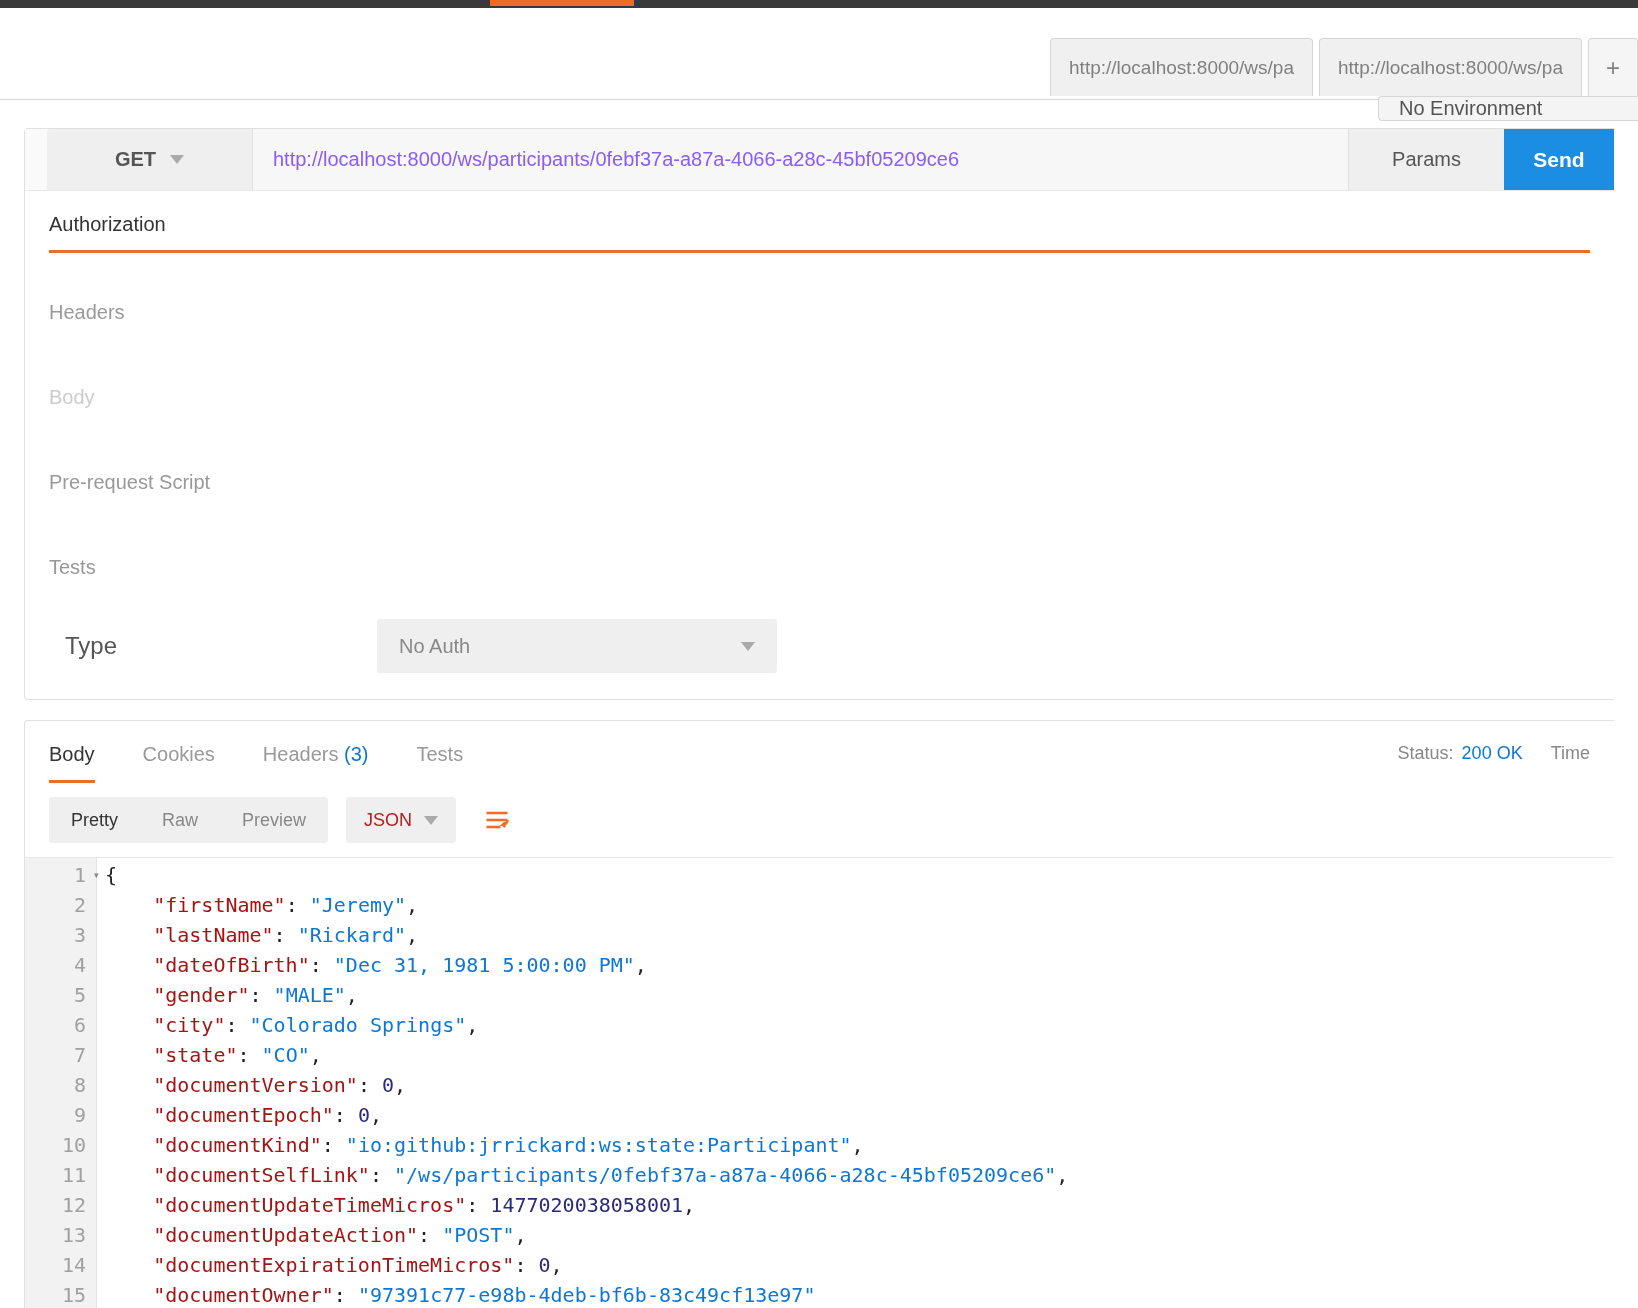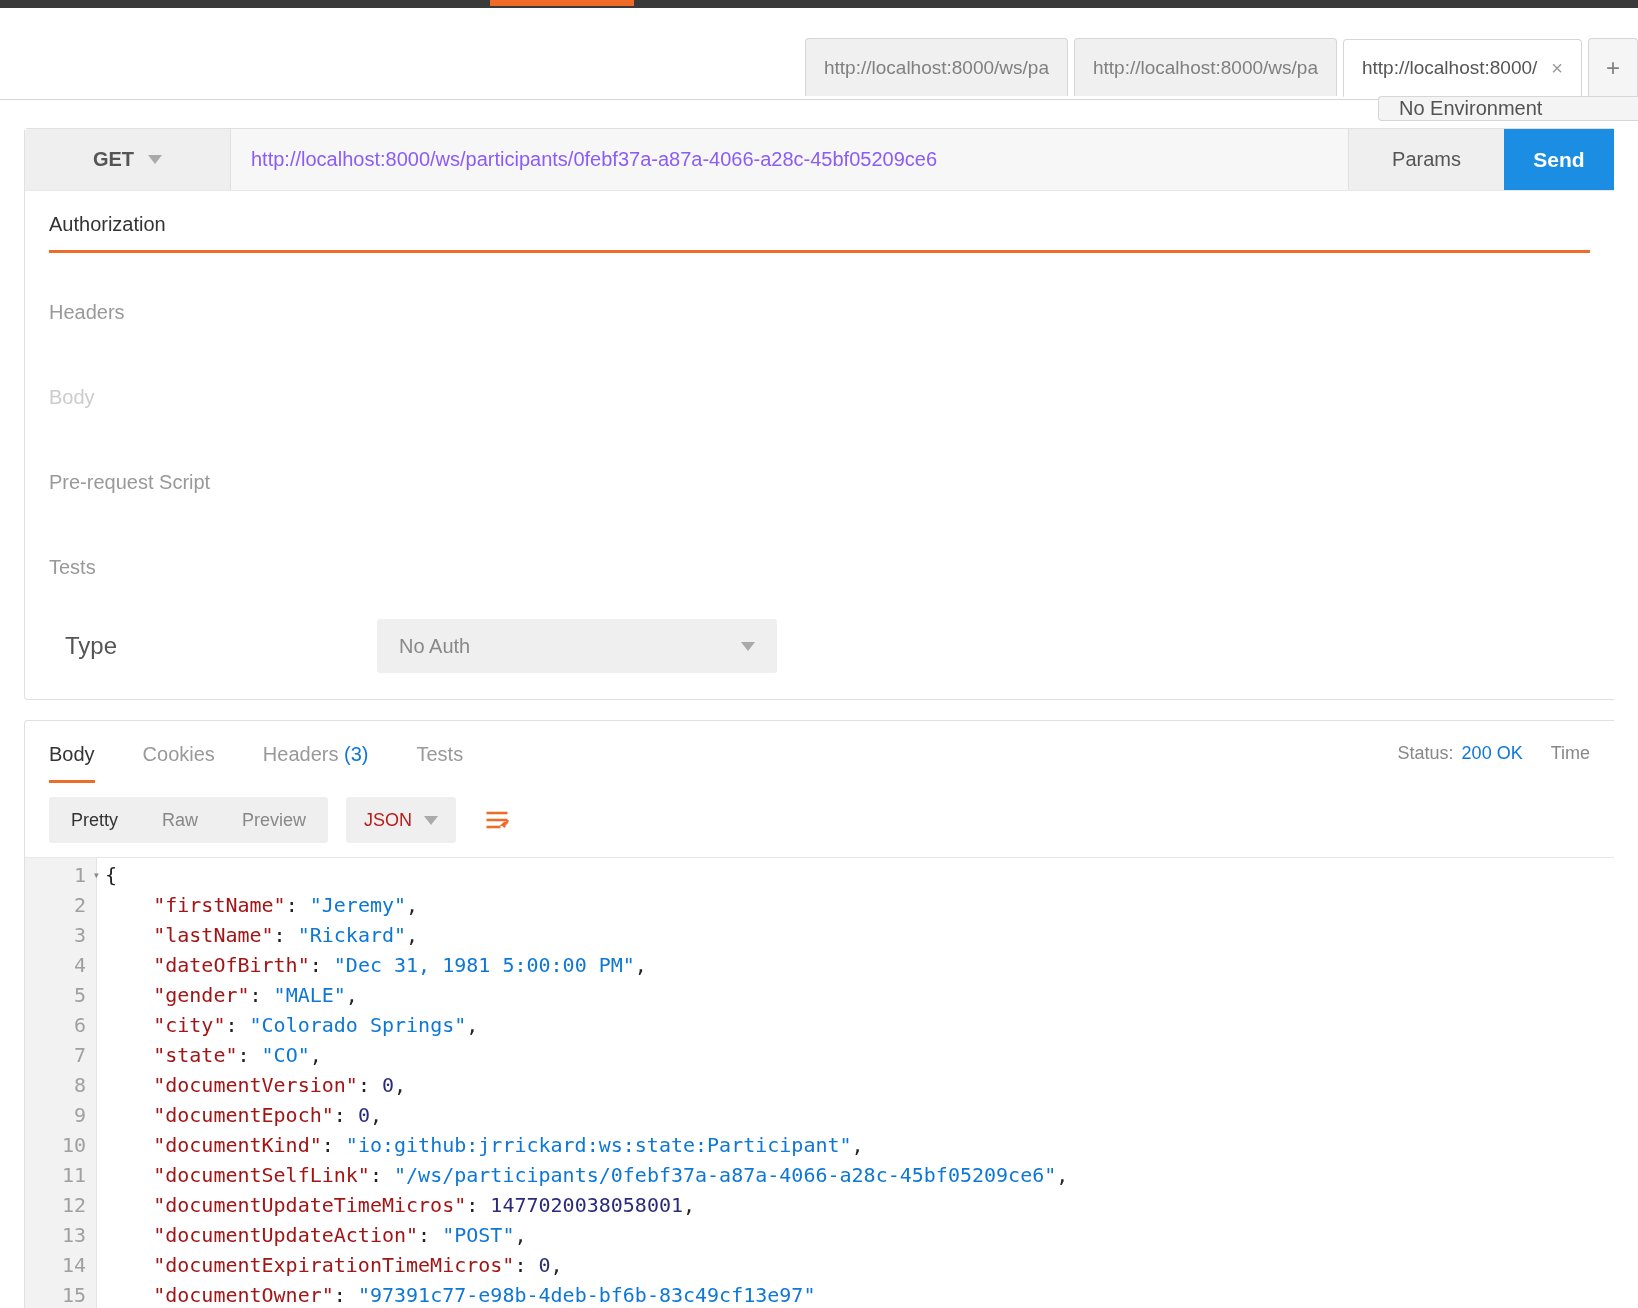--- a/index.html
+++ b/index.html
@@ -50,20 +50,21 @@
     }
     .url-row {
       display: flex; height: 62px; border-bottom: 1px solid #e8e8e8;
       background: #fafafa;
     }
     .method-select {
       width: 206px; display: flex; align-items: center; justify-content: center;
       gap: 14px; background: #efefef; border-right: 1px solid #e0e0e0;
       color: #555; font-weight: 600; font-size: 20px; cursor: pointer;
       border-radius: 4px 0 0 0;
+      margin-left: 22px;
     }
     .chev {
       width: 0; height: 0; border-left: 7px solid transparent;
       border-right: 7px solid transparent; border-top: 9px solid #aaa;
     }
     .url-input {
       flex: 1; padding: 0 20px; display: flex; align-items: center;
       background: #f7f7f7; font-size: 20px; color: #8b5cf6;
     }
     .params-btn {
@@ -164,24 +165,20 @@
   <div class="top-bar-indicator"></div>
 </div>
 
 <div class="header-row header-underline">
   <div class="tabs-area">
     <div class="tab">
       <span>http://localhost:8000/ws/pa</span>
     </div>
     <div class="tab">
       <span>http://localhost:8000/ws/pa</span>
-    </div>
-    <div class="tab active">
-      <span>http://localhost:8000/</span>
-      <span class="close-x">×</span>
     </div>
     <div class="tab-add">+</div>
   </div>
   <div class="env-button">
     <span>No Environment</span>
   </div>
 </div>
 
 <div class="builder-section">
   <div class="url-row">

